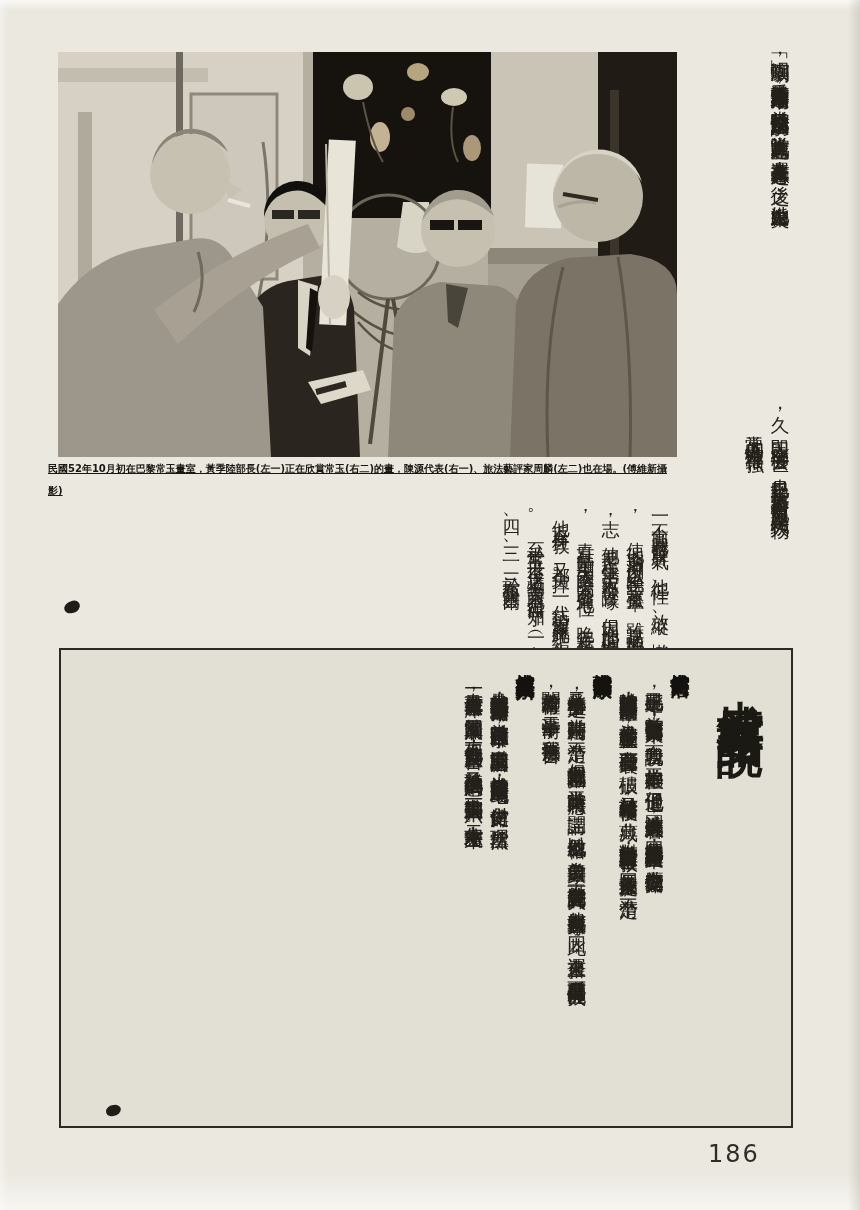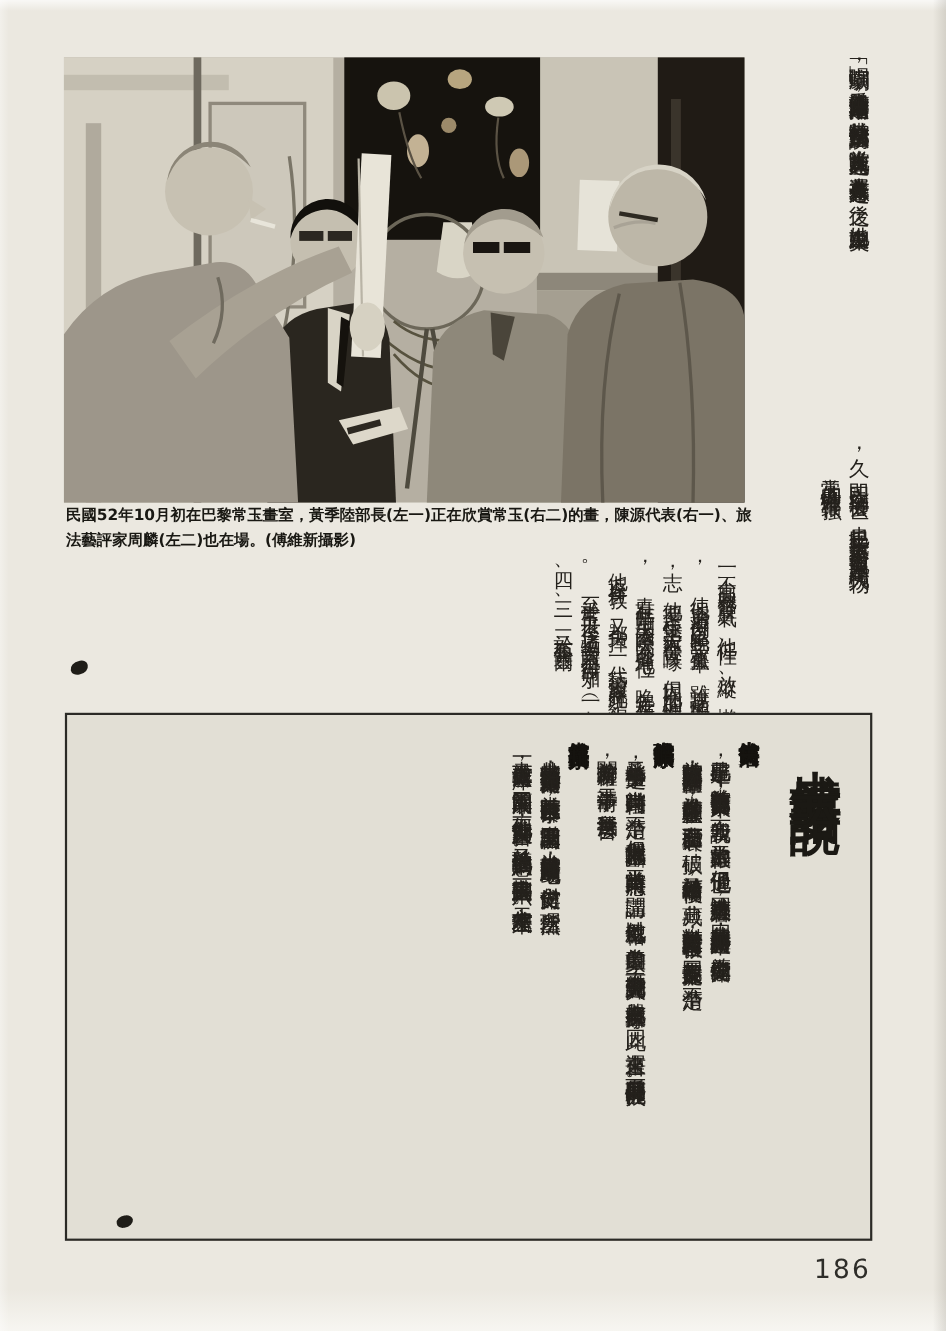--- a/index.html
+++ b/index.html
@@ -26,23 +26,23 @@
   #col-topright{top:46px;right:67px;width:106px;height:334px;
     font-size:19px;letter-spacing:0.5px;line-height:25.4px;}
   #col-right-lower{top:401px;right:67px;width:106px;height:240px;
     font-size:19px;letter-spacing:2.4px;line-height:25.4px;}
   #col-middle{top:506px;left:50px;width:622px;height:135px;
     font-size:18px;letter-spacing:4.1px;line-height:24.8px;}
   
   #photo{position:absolute;left:58px;top:52px;width:619px;height:405px;display:block;}
   
   #caption{
-    position:absolute;left:60px;top:458px;width:624px;
+    position:absolute;left:48px;top:458px;width:624px;
     font-family:"DejaVu Sans", sans-serif;font-weight:bold;
-    font-size:14px;line-height:22px;color:#191813;
+    font-size:10px;line-height:22px;color:#191813;text-decoration:underline;
   }
   
   #interview-box{
     position:absolute;left:59px;top:648px;width:734px;height:480px;
     background:#e2dfd5;border:2px solid #2b2a26;box-sizing:border-box;
   }
   #interview-title{
     top:662px;right:88px;height:450px;width:62px;
     font-size:47px;font-weight:bold;letter-spacing:5px;line-height:62px;
     color:#1b1914;
@@ -54,21 +54,21 @@
   #interview-content h3{
     margin:0;padding:0;font-size:19px;font-weight:bold;color:#15130f;
     font-family:"DejaVu Sans", sans-serif;letter-spacing:0.7px;
   }
   
   .blob{position:absolute;background:#1f1d18;}
   #marker-article{left:64px;top:601px;width:16px;height:12px;border-radius:60% 40% 55% 45%;transform:rotate(-12deg);}
   #marker-interview{left:106px;top:1105px;width:15px;height:11px;border-radius:55% 45% 60% 40%;transform:rotate(-8deg);}
   
   #page-number{
-    position:absolute;left:740px;top:1140px;
+    position:absolute;left:708px;top:1140px;
     font-family:"DejaVu Sans", sans-serif;font-size:24px;letter-spacing:2px;color:#2e2d29;
   }
 </style>
 </head>
 <body>
 
 <div id="page">
 
   <div id="edge-top" class="edge"></div>
   <div id="edge-bottom" class="edge"></div>

